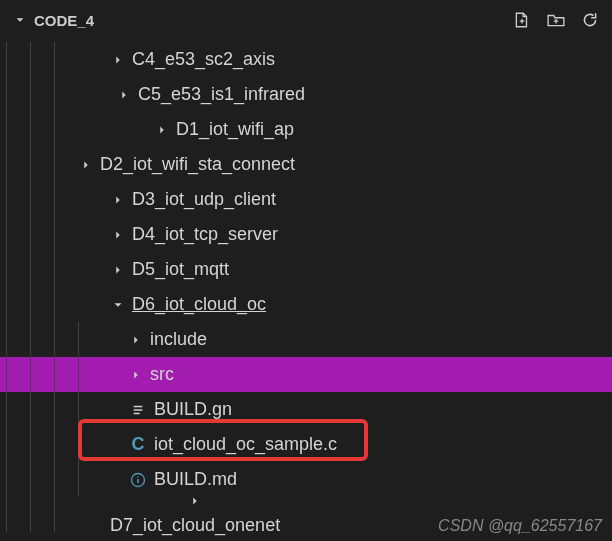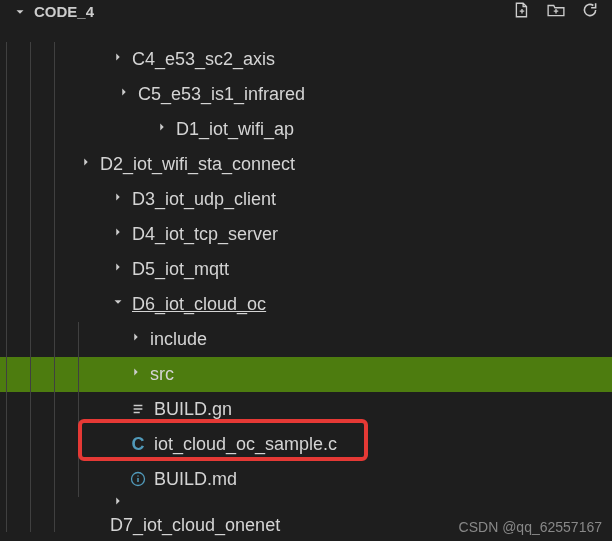--- a/index.html
+++ b/index.html
@@ -12,21 +12,21 @@
       color: #cccccc;
       font-family: "Segoe UI", Arial, sans-serif;
       font-size: 16px;
       width: 612px;
       height: 541px;
       overflow: hidden;
       position: relative;
     }
     .header {
       display: flex;
-      align-items: flex-end;
+      align-items: center;
       justify-content: space-between;
       padding: 20px 12px;
       height: 36px;
     }
     .header-left {
       display: flex;
       align-items: center;
       gap: 6px;
     }
     .header-title {
@@ -53,37 +53,38 @@
     }
     .tree-row {
       display: flex;
       align-items: center;
       height: 35px;
       padding-left: 0;
       cursor: pointer;
       position: relative;
     }
     .tree-row.selected {
-      background: #4d7c0f;
+      background: #a21caf;
     }
     .indent-guides {
       position: absolute;
       left: 0;
       top: 0;
       bottom: 0;
       display: flex;
     }
     .guide {
       width: 18px;
       height: 100%;
       border-left: 1px solid #404040;
       margin-left: 6px;
     }
     .row-content {
       display: flex;
+      align-items: center;
       gap: 6px;
       color: #d4d4d4;
       font-size: 18px;
       position: relative;
       z-index: 1;
     }
     .chevron {
       width: 16px;
       height: 16px;
       display: flex;
@@ -118,22 +119,23 @@
       border: 4px solid #e53935;
       border-radius: 6px;
       pointer-events: none;
       z-index: 10;
     }
     .watermark {
       position: absolute;
       bottom: 6px;
       right: 10px;
       color: #888;
-      font-size: 14px;
+      font-size: 16px;
       z-index: 20;
+      font-style: italic;
     }
   </style>
 </head>
 <body>
 
 <div class="header">
   <div class="header-left">
     <span class="chevron">
       <svg width="14" height="14" viewBox="0 0 16 16">
           <path fill="#cccccc" d="M4 6l4 4 4-4z"></path>

